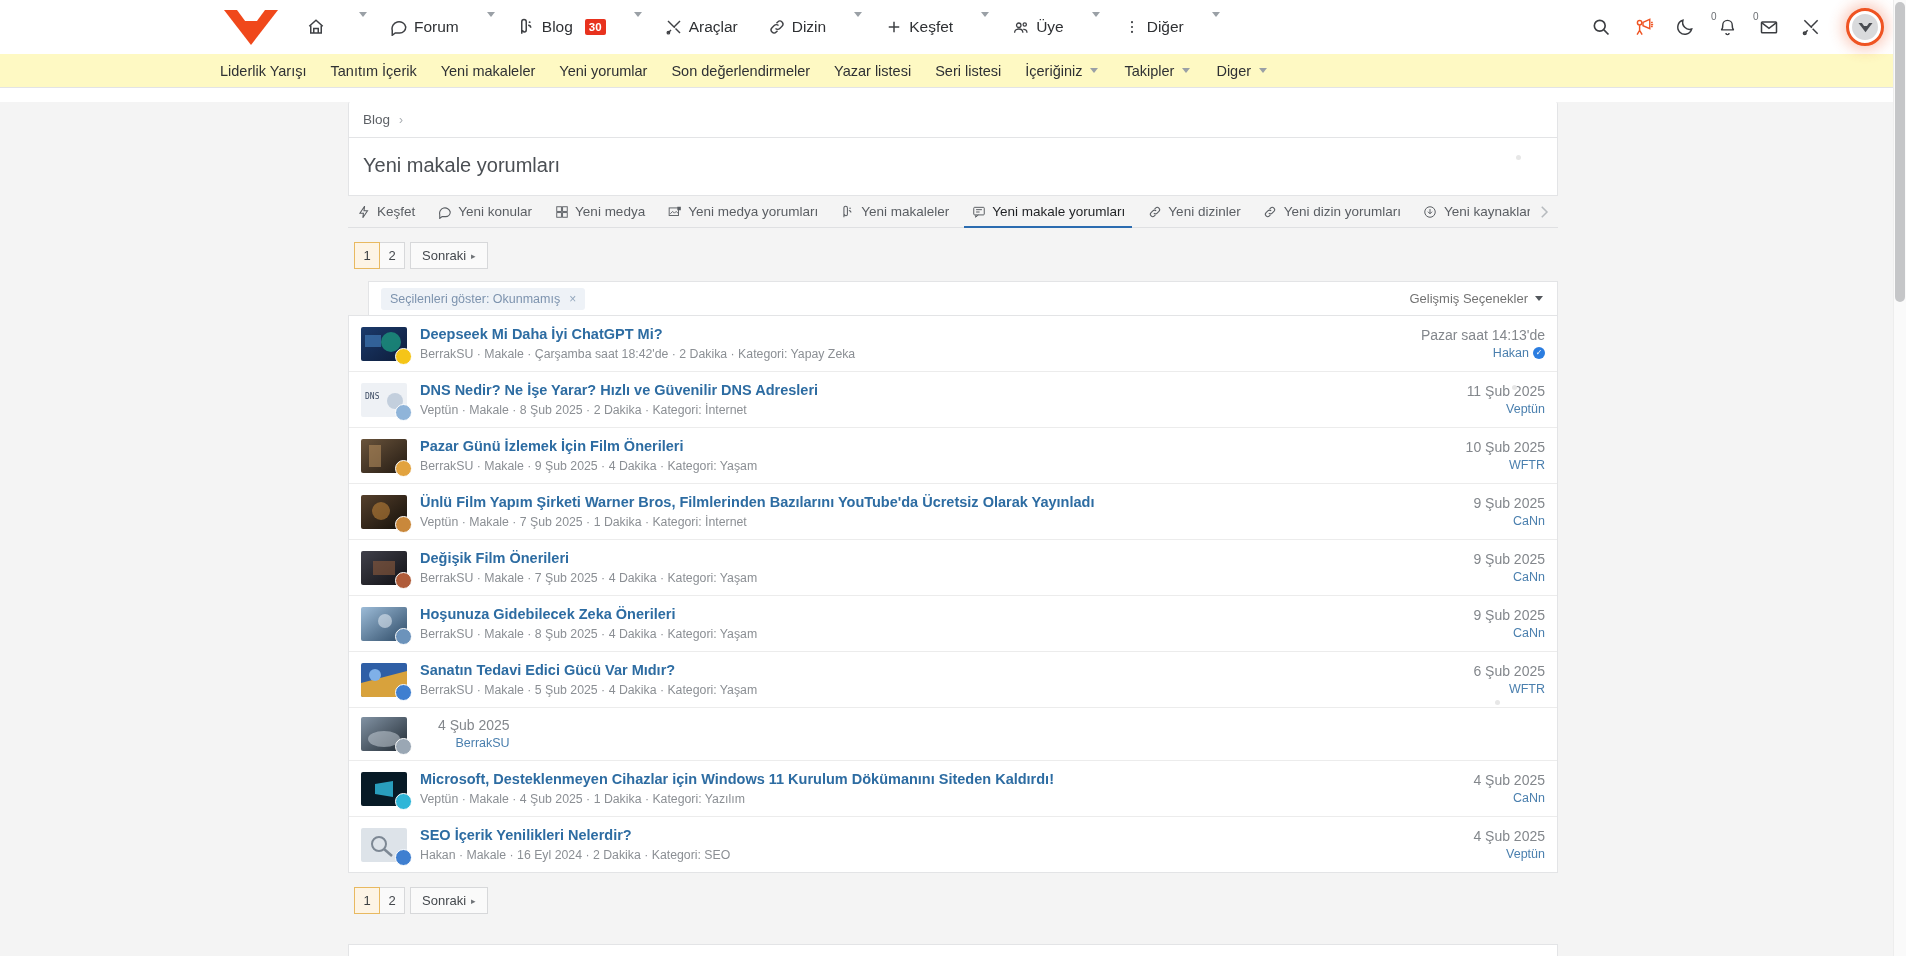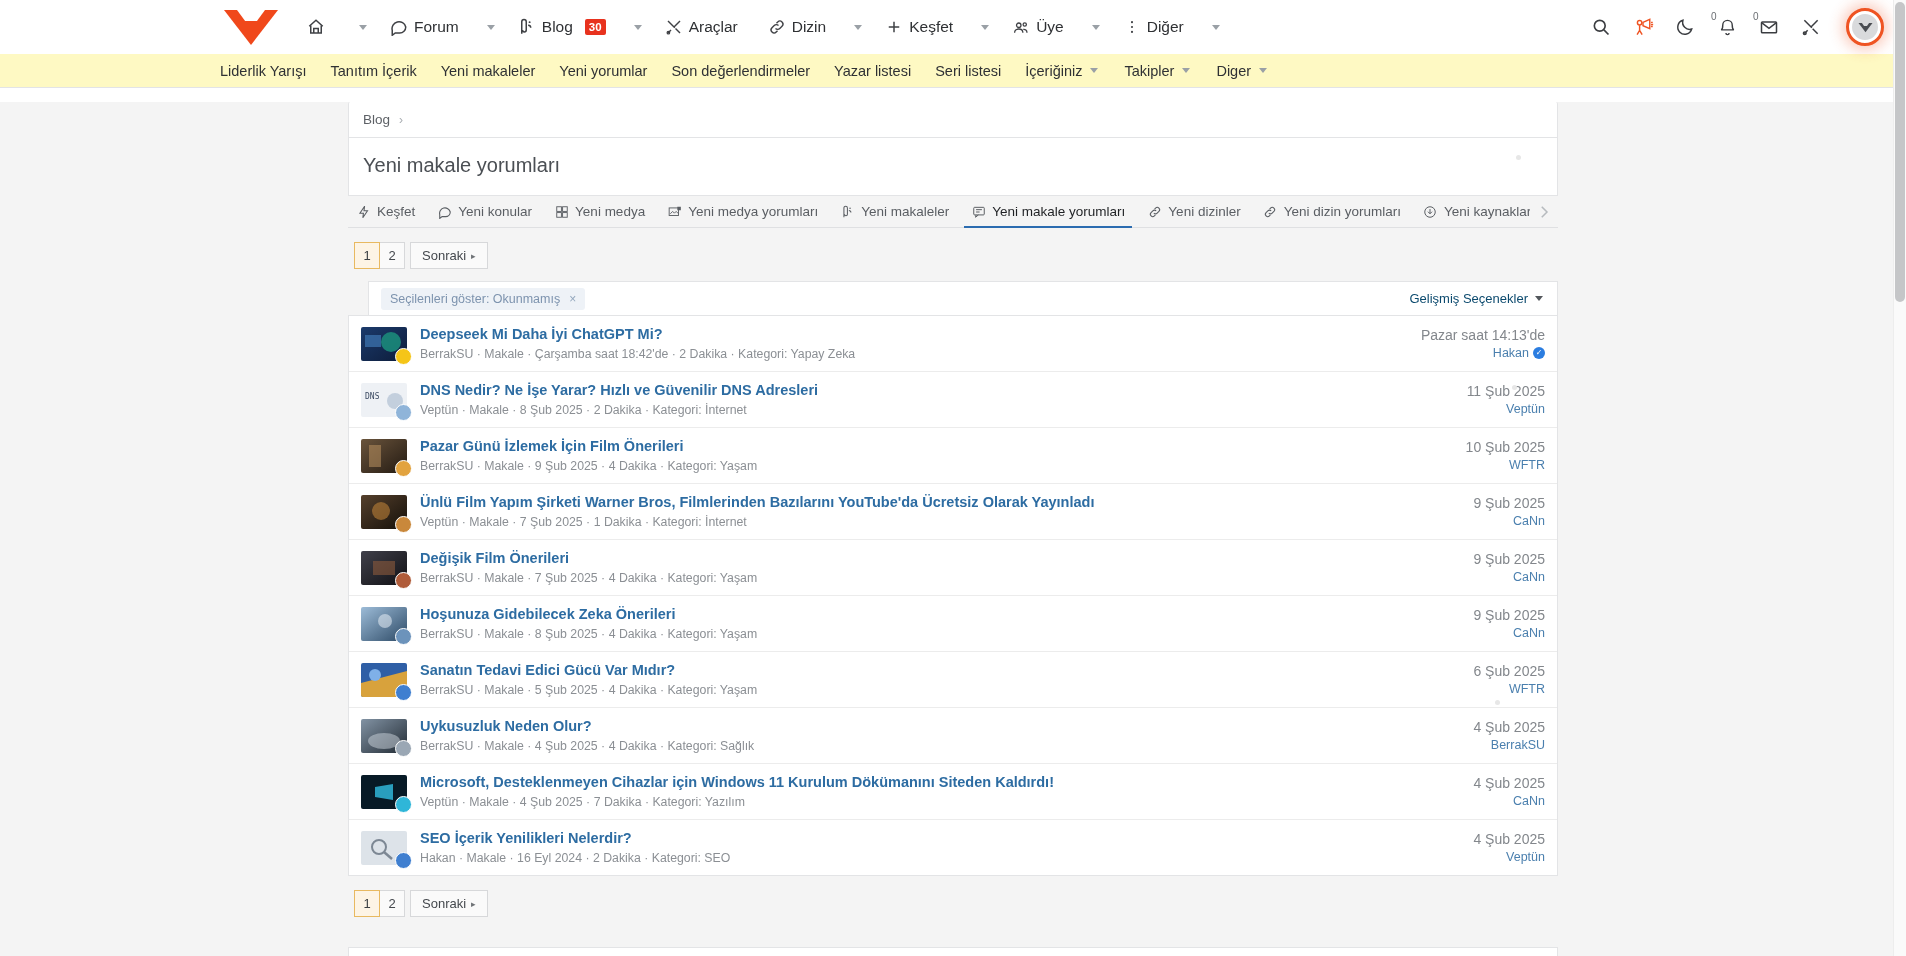--- a/index.html
+++ b/index.html
@@ -19,21 +19,21 @@
     padding: 0 22px 0 0;
     position: relative;
   }
   .logo {
     width: 62px; height: 42px; margin-left: 220px; margin-right: 16px;
     display: flex; align-items: center; justify-content: center;
     flex: none;
   }
   .logo svg { display:block; }
 
-  .mainnav { display: flex; align-items: center; gap: 12px; }
+  .mainnav { display: flex; gap: 12px; }
   .navitem {
     display: flex; align-items: center; gap: 6px;
     padding: 6px 9px;
     font-size: 15.5px; color: #2f3134; cursor: pointer;
     white-space: nowrap;
   }
   .navitem .ic { width: 18px; height: 18px; display:flex; align-items:center; justify-content:center; color:#3f4145; }
   .navitem .ic svg { display:block; }
   .caret {
     width: 0; height: 0; margin-left: 7px; margin-right: 2px;
@@ -143,21 +143,21 @@
     height: 34px; display: flex; align-items: center; padding: 0 12px;
     justify-content: space-between;
     margin-left: 20px;
   }
   .chip {
     background: #eef2f7; color: #7d93ae; font-size: 12.5px;
     padding: 4px 9px; border-radius: 3px; display: flex; align-items: center; gap: 9px;
     cursor: pointer;
   }
   .chip .x { font-size: 12px; color: #93a7bd; }
-  .advopts { font-size: 13px; color: #0c4a6e; cursor: pointer; display:flex; align-items:center; }
+  .advopts { font-size: 13px; color: #737373; cursor: pointer; display:flex; align-items:center; }
   .advopts .caret { border-top-color:#53575c; margin-left:7px;}
 
   
   .list { background: #fff; border: 1px solid #e3e4e6; }
   .row {
     display: flex; align-items: center;
     padding: 9px 12px; border-bottom: 1px solid #ececec;
     min-height: 44px;
   }
   .row:last-child { border-bottom: none; }
@@ -728,43 +728,39 @@
                   <linearGradient id="g7" x1="0" y1="0" x2="1" y2="1">
                     <stop offset="0" stop-color="#8293a4"></stop>
                     <stop offset="1" stop-color="#222b34"></stop>
                   </linearGradient>
                 </defs>
                 <rect width="46" height="34" fill="url(#g7)"></rect>
                 <ellipse cx="23" cy="22" rx="16" ry="8" fill="#cdd6de" opacity="0.5"></ellipse>
               </svg>
             <div class="av" style="background:#9aa7b4"></div>
           </div>
-          <div class="rowmain">
-            <div class="rtitle">Uykusuzluk Neden Olur?</div>
-            <div class="rmeta">BerrakSU · Makale · 4 Şub 2025 · 4 Dakika · Kategori: Sağlık</div>
-          </div>
           <div class="rright">
             <div class="rdate">4 Şub 2025</div>
             <div class="ruser">
               <span>BerrakSU</span>
             </div>
           </div>
         </div>
 
         <div class="row">
           <div class="thumb">
             <svg class="img" width="46" height="34" viewBox="0 0 46 34">
                 <rect width="46" height="34" fill="#071a26"></rect>
                 <path d="M14 12 L32 9 L32 25 L14 22 Z" fill="#2fb6d8" opacity="0.85"></path>
               </svg>
             <div class="av" style="background:#2fb6d8"></div>
           </div>
           <div class="rowmain">
             <div class="rtitle">Microsoft, Desteklenmeyen Cihazlar için Windows 11 Kurulum Dökümanını Siteden Kaldırdı!</div>
-            <div class="rmeta">Veptün · Makale · 4 Şub 2025 · 7 Dakika · Kategori: Yazılım</div>
+            <div class="rmeta">Veptün · Makale · 4 Şub 2025 · 1 Dakika · Kategori: Yazılım</div>
           </div>
           <div class="rright">
             <div class="rdate">4 Şub 2025</div>
             <div class="ruser">
               <span>CaNn</span>
             </div>
           </div>
         </div>
 
         <div class="row">

